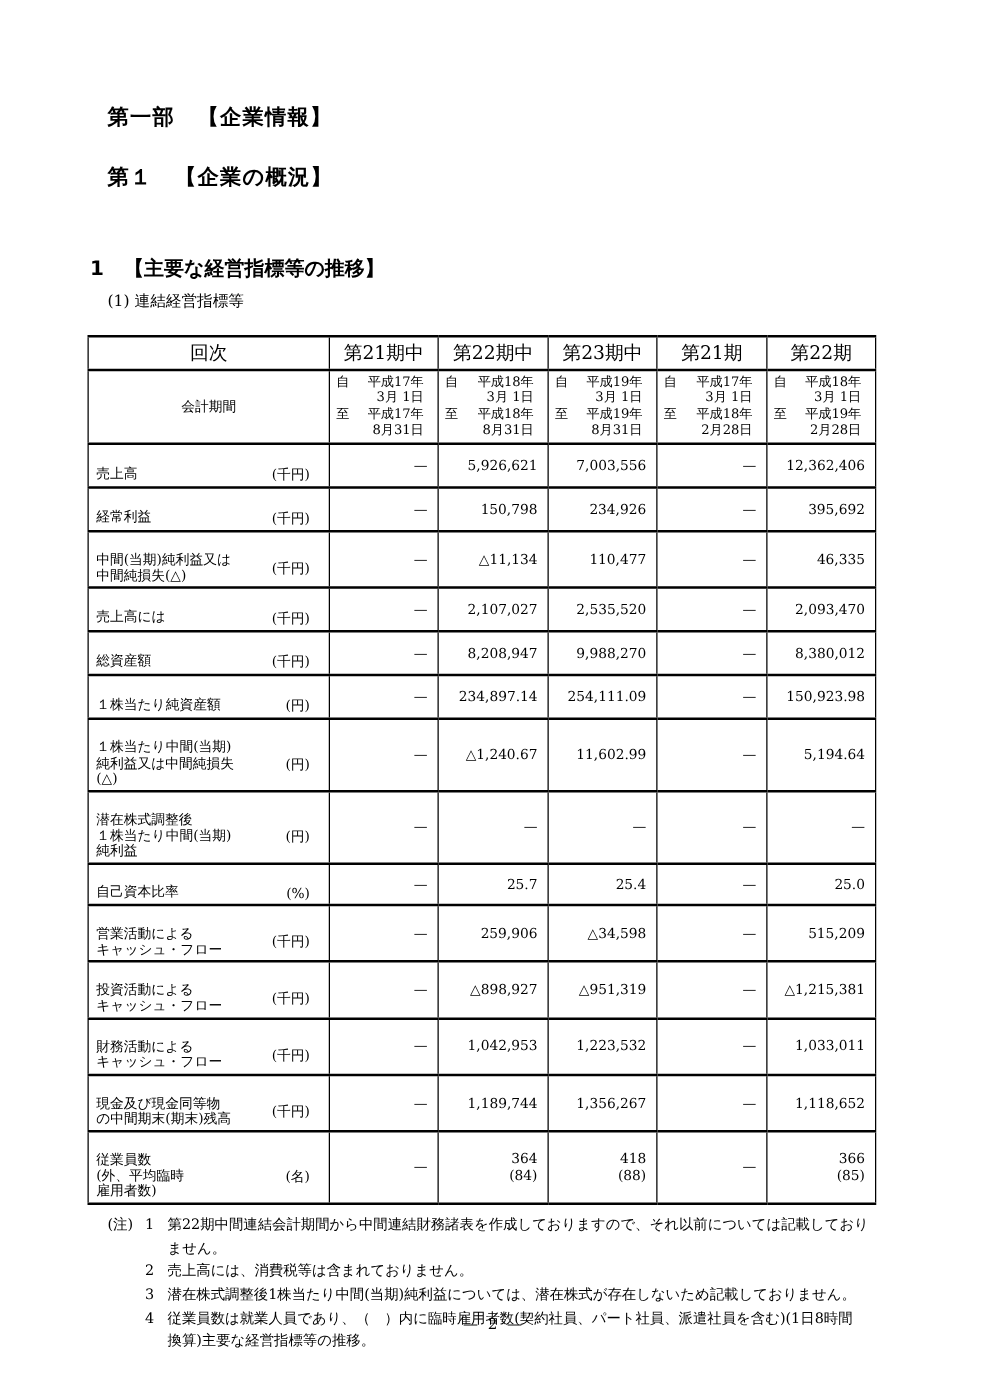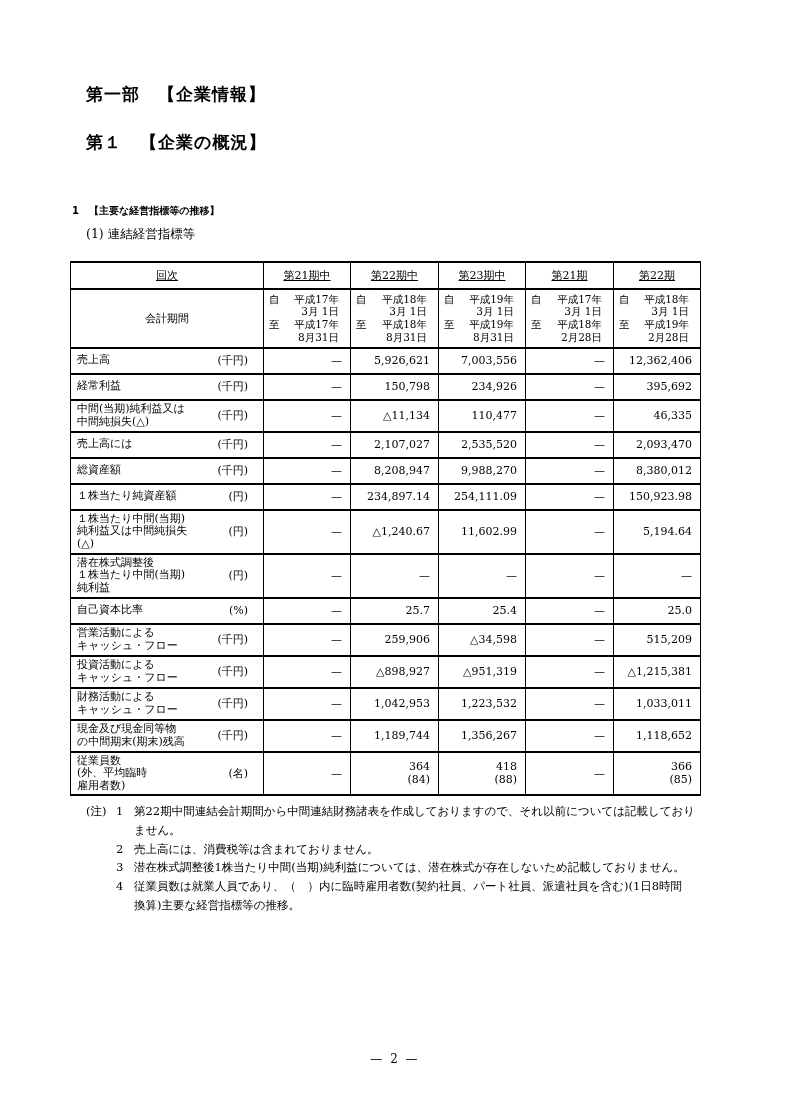--- a/index.html
+++ b/index.html
@@ -13,21 +13,21 @@
   .doc { padding:68px 70px 0 70px; }
 
   .h-part, .h-chapter {
     font-family:"DejaVu Sans","Liberation Sans",sans-serif;
     font-weight:bold; font-size:17px; line-height:1.25;
     letter-spacing:1px; margin:16px;
   }
   .h-chapter { margin-top:27px; }
   .h-section {
     font-family:"DejaVu Sans","Liberation Sans",sans-serif;
-    font-weight:bold; font-size:10px; line-height:1.2;
+    font-weight:bold; font-size:16px; line-height:1.2;
     margin:51px 0 0 2px;
   }
   .h-subsection {
     font-size:12.5px; line-height:1.2; font-weight:normal;
     margin:9px 0 0 16px;
   }
 
   table.fin-table {
     border-collapse:collapse; table-layout:fixed;
     width:630px; margin-top:20px;
@@ -38,28 +38,28 @@
     border-top-width:2px; border-bottom-width:2px;
     font-weight:normal; vertical-align:middle;
     overflow:hidden;
   }
   tr.hdr-row    { height:27px; }
   tr.period-row { height:54px; }
   tr.r-s { height:26px; }
   tr.r-m { height:32px; }
   tr.r-t { height:40px; }
 
-  .hdr-row th { text-align:center; font-size:11px;text-decoration:underline; }
+  .hdr-row th { text-align:center; font-size:15px; }
 
   .pcell { font-size:10.5px; padding:3px 11px 3px 5px; }
   .pline { display:flex; justify-content:space-between; line-height:1.22; }
   .pline.date-only { justify-content:flex-end; }
   .pv, .pfx { white-space:pre; }
 
-  .lcell { padding:2px 15px 2px 6px; }
+  .lcell { padding:16px 15px 2px 6px; }
   .lwrap { display:flex; justify-content:space-between; align-items:center; width:100%; }
   .rlabel { white-space:pre-line; line-height:1.15; text-align:left; }
   .runit  { flex-shrink:0; padding-left:3px; }
 
   .vcell { text-align:right; padding:2px 8px; white-space:pre-line; line-height:1.25; }
 
   .notes { margin:6px 0 0 16px; font-size:11.5px; }
   .note-item { display:grid; grid-template-columns:30px 18px 1fr; line-height:1.62; }
   .note-text { white-space:pre-line; }
   .note-marker, .note-num { white-space:pre; }

